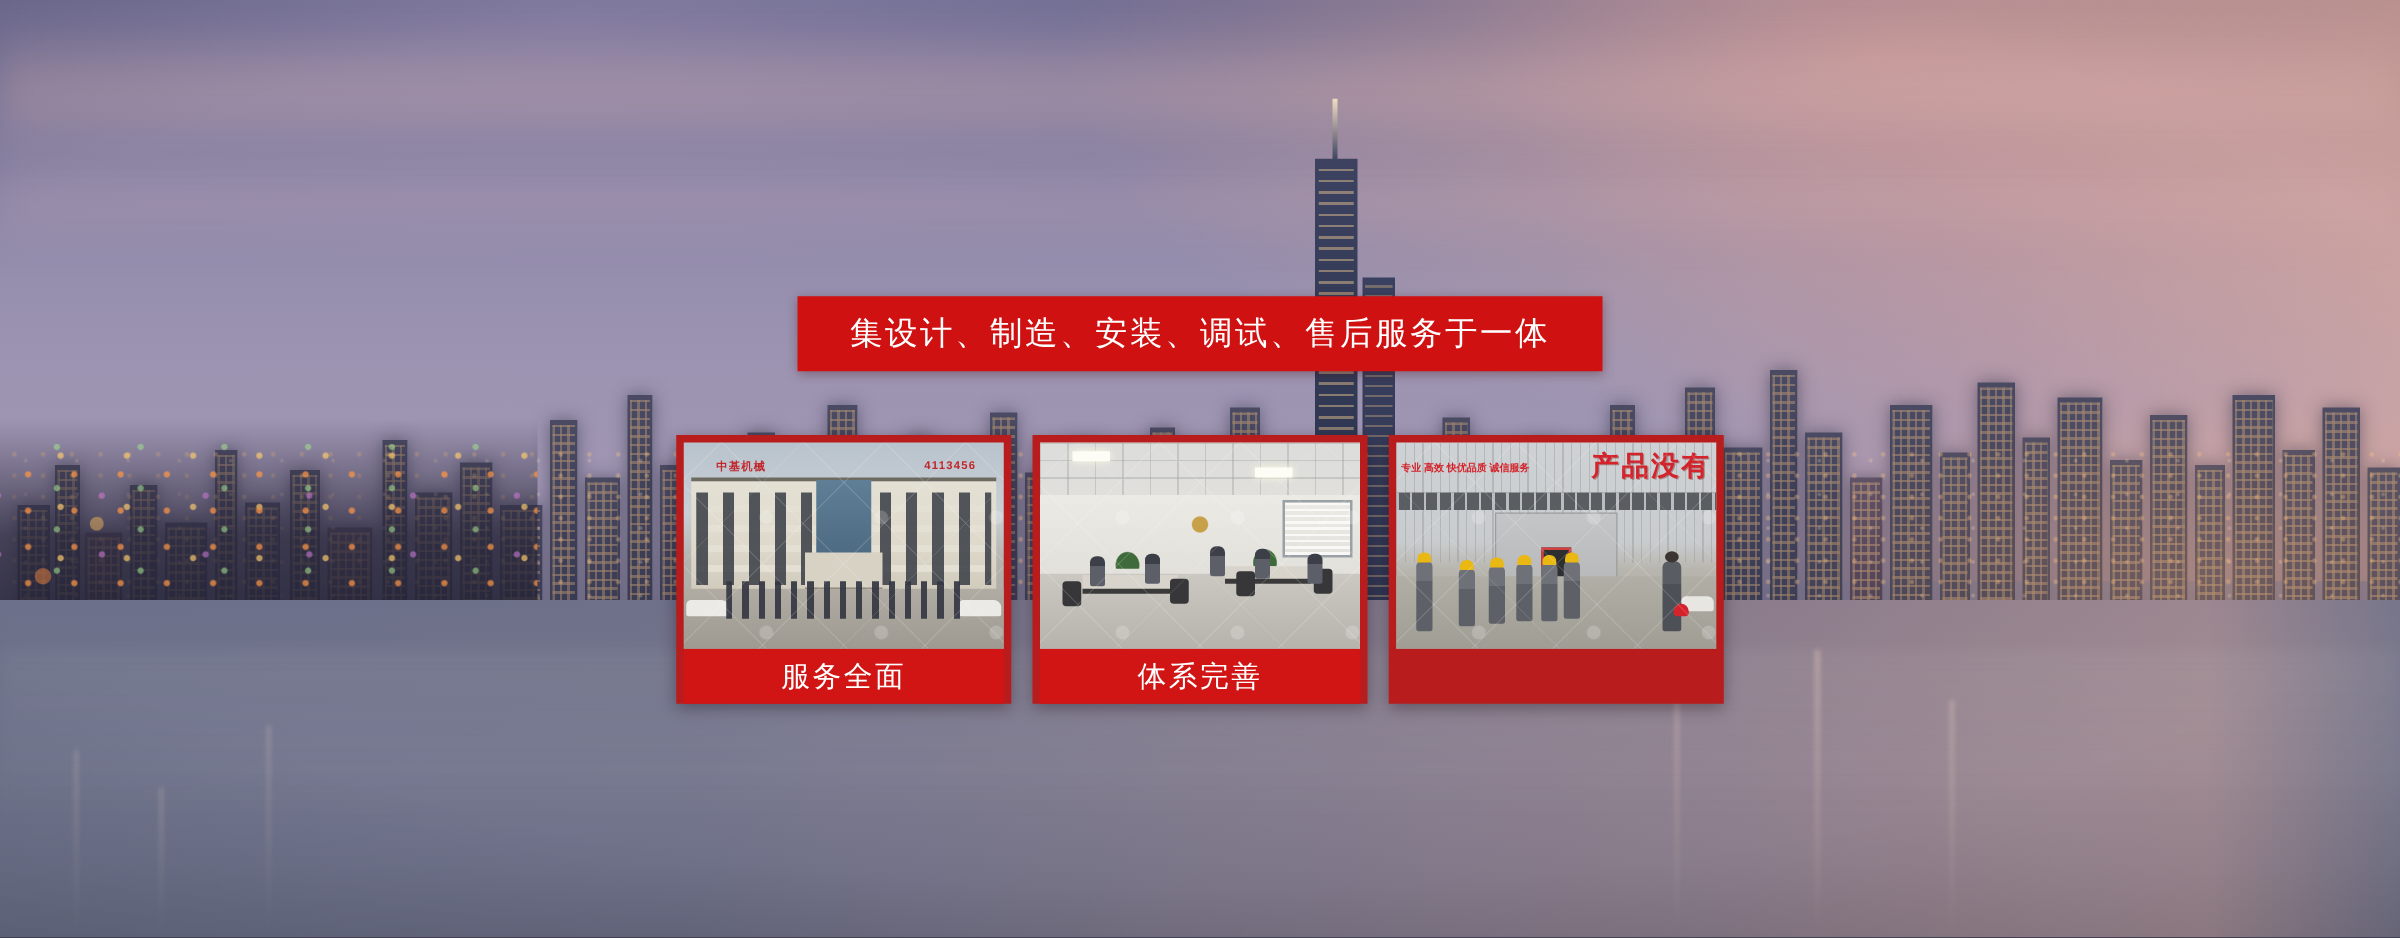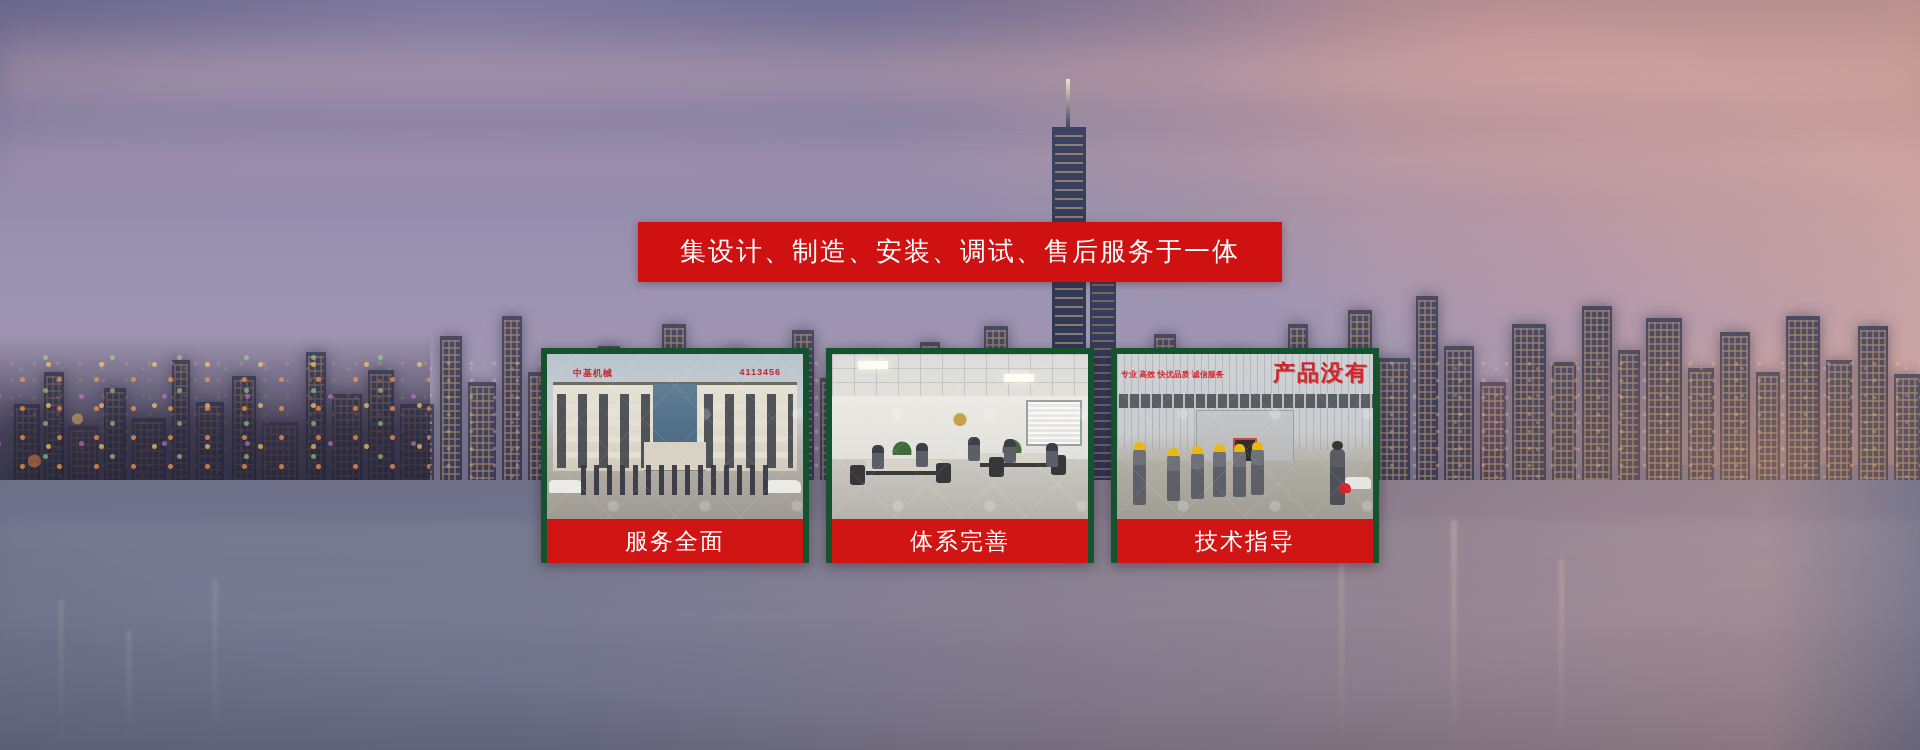--- a/index.html
+++ b/index.html
@@ -210,21 +210,21 @@
     letter-spacing: 2px;
     color: #ffffff;
     text-shadow:
       3px 4px 0 rgba(60,50,70,0.45),
       5px 6px 10px rgba(40,32,52,0.45);
     white-space: nowrap;
   }
 
   .subbanner {
     position: absolute;
-    top: 222px;
+    top: 237px;
     left: 50%;
     transform: translateX(-50%);
     background: #cf1112;
     color: #ffffff;
     font-size: 26px;
     letter-spacing: 2px;
     padding: 12px 42px 13px 42px;
     white-space: nowrap;
     box-shadow: 0 2px 8px rgba(70,10,10,0.35);
   }
@@ -233,21 +233,21 @@
   .cards {
     position: absolute;
     top: 348px;
     left: 50%;
     transform: translateX(-50%);
     display: flex;
     gap: 17px;
   }
   .card {
     width: 268px;
-    background: #14532d;
+    background: #b91c1c;
     padding: 6px 6px 0 6px;
     box-sizing: border-box;
     box-shadow: 0 3px 12px rgba(30,10,20,0.4);
   }
   .card-photo {
     position: relative;
     width: 256px;
     height: 165px;
     overflow: hidden;
     background: #98a0a8;
@@ -663,18 +663,17 @@
           <div class="worker w1"></div>
           <div class="worker w2"></div>
           <div class="worker w3"></div>
           <div class="worker w4"></div>
           <div class="worker w5"></div>
           <div class="worker w6"></div>
           <div class="boss"></div>
           <div class="helmet"></div>
           <div class="wm"></div>
         </div>
-        <div class="card-label">技术指导</div>
       </div>
 
     </div>
   </div>
 </div>
 
 </body></html>

